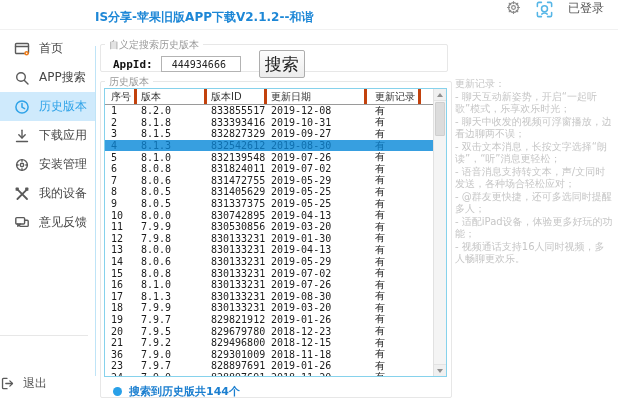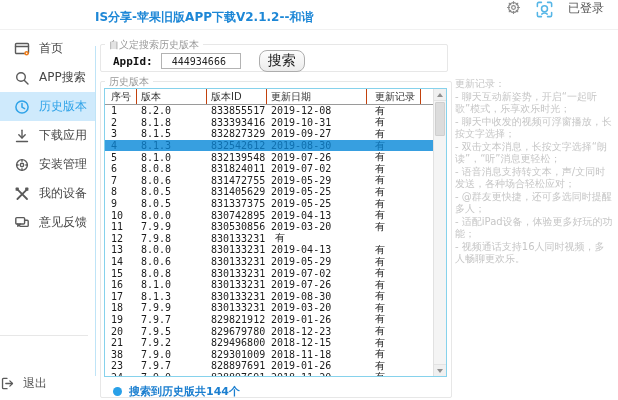--- a/index.html
+++ b/index.html
@@ -23,27 +23,27 @@
   .logout { position:absolute; left:14px; top:341px; display:flex; align-items:center; gap:8px; font-size:12px; color:#555; }
   .vline { position:absolute; left:95px; top:46px; width:1px; height:330px; background:#bfe4f7; }
 
   
   .groupbox { position:absolute; border:1px solid #e7e7e7; border-radius:2px; background:#fff; }
   .groupbox .legend { position:absolute; top:-7px; left:4px; background:#fff; font-size:10px; color:#999; padding:0 4px; white-space:nowrap; }
   .gb-search { left:100px; top:44px; width:348px; height:28px; }
   .gb-search .row { display:flex; align-items:center; margin-top:5px; padding-left:12px; }
   .appid-label { font-family:"DejaVu Sans Mono", monospace; font-weight:bold; font-size:11px; color:#111; }
   .appid-input { margin-left:8px; width:80px; height:16px; border:1px solid #b3b3b3; font-family:"DejaVu Sans Mono", monospace; font-size:10px; padding:0 10px; color:#222; outline:none; }
-  .search-btn { margin-left:18px; width:46px; height:22px; border:1px solid #adadad; border-radius:8px; background:linear-gradient(#fdfdfd,#ececec); font-size:14px; color:#222; font-family:"DejaVu Sans", sans-serif; }
+  .search-btn { margin-left:18px; width:46px; height:28px; border:1px solid #adadad; border-radius:2px; background:linear-gradient(#fdfdfd,#ececec); font-size:17px; color:#222; font-family:"DejaVu Sans", sans-serif; }
   .gb-history { left:100px; top:81px; width:352px; height:317px; }
 
   
   .tbl { position:absolute; left:3px; top:6px; width:343px; height:289px; border:1px solid #86d2ec; background:#fff; }
   .thead { display:flex; height:16px; border-bottom:1px solid #9a9a9a; width:328px; }
-  .hcell { font-size:10px; color:#333; border-right:1px solid #c2410c; padding-left:4px; display:flex; align-items:center; }
+  .hcell { font-size:10px; color:#333; border-right:3px solid #c2410c; padding-left:4px; display:flex; align-items:center; }
   .hcell.nofill { border-right:none; }
   .tbody { position:absolute; left:0; top:16px; width:328px; height:271px; overflow:hidden; }
   .trow { height:11.6px; display:flex; align-items:center; font-family:"DejaVu Sans Mono", monospace; font-size:10px; color:#1c1c1c; }
   .trow.selected { background:#379fe0; color:#0f6fae; }
   .cell { padding-left:4px; overflow:hidden; white-space:nowrap; }
   .c0 { width:32px; padding-left:6px; }
   .c1 { width:70px; }
   .c2 { width:60px; }
   .c3 { width:100px; }
   .c4 { width:54px; padding-left:8px; font-family:"DejaVu Sans", sans-serif; }
@@ -278,20 +278,21 @@
             <div class="cell c0">11</div>
             <div class="cell c1">7.9.9</div>
             <div class="cell c2">830530856</div>
             <div class="cell c3">2019-03-20</div>
             <div class="cell c4">有</div>
           </div>
           <div class="trow">
             <div class="cell c0">12</div>
             <div class="cell c1">7.9.8</div>
             <div class="cell c2">830133231</div>
+            <div class="cell c3">2019-01-30</div>
             <div class="cell c4">有</div>
           </div>
           <div class="trow">
             <div class="cell c0">13</div>
             <div class="cell c1">8.0.0</div>
             <div class="cell c2">830133231</div>
             <div class="cell c3">2019-04-13</div>
             <div class="cell c4">有</div>
           </div>
           <div class="trow">
@@ -344,21 +345,21 @@
             <div class="cell c4">有</div>
           </div>
           <div class="trow">
             <div class="cell c0">21</div>
             <div class="cell c1">7.9.2</div>
             <div class="cell c2">829496800</div>
             <div class="cell c3">2018-12-15</div>
             <div class="cell c4">有</div>
           </div>
           <div class="trow">
-            <div class="cell c0">38</div>
+            <div class="cell c0">36</div>
             <div class="cell c1">7.9.0</div>
             <div class="cell c2">829301009</div>
             <div class="cell c3">2018-11-18</div>
             <div class="cell c4">有</div>
           </div>
           <div class="trow">
             <div class="cell c0">23</div>
             <div class="cell c1">7.9.7</div>
             <div class="cell c2">828897691</div>
             <div class="cell c3">2019-01-26</div>
@@ -381,21 +382,21 @@
 
     <div class="result">
       <span class="result-dot"></span>
       <span class="result-text">搜索到历史版共144个</span>
     </div>
   </div>
 
   <div class="changelog">
       <div>更新记录：</div>
       <div>- 聊天互动新姿势，开启“一起听歌”模式，乐享欢乐时光；</div>
-      <div>- 聊天中收发的视频可浮窗播放，长按文字选择；</div>
+      <div>- 聊天中收发的视频可浮窗播放，边看边聊两不误；</div>
       <div>- 双击文本消息，长按文字选择“朗读”，“听”消息更轻松；</div>
       <div>- 语音消息支持转文本，声/文同时发送，各种场合轻松应对；</div>
       <div>- @群友更快捷，还可多选同时提醒多人；</div>
       <div>- 适配iPad设备，体验更多好玩的功能；</div>
       <div>- 视频通话支持16人同时视频，多人畅聊更欢乐。</div>
     </div>
 
 </div>
 
 </body></html>

